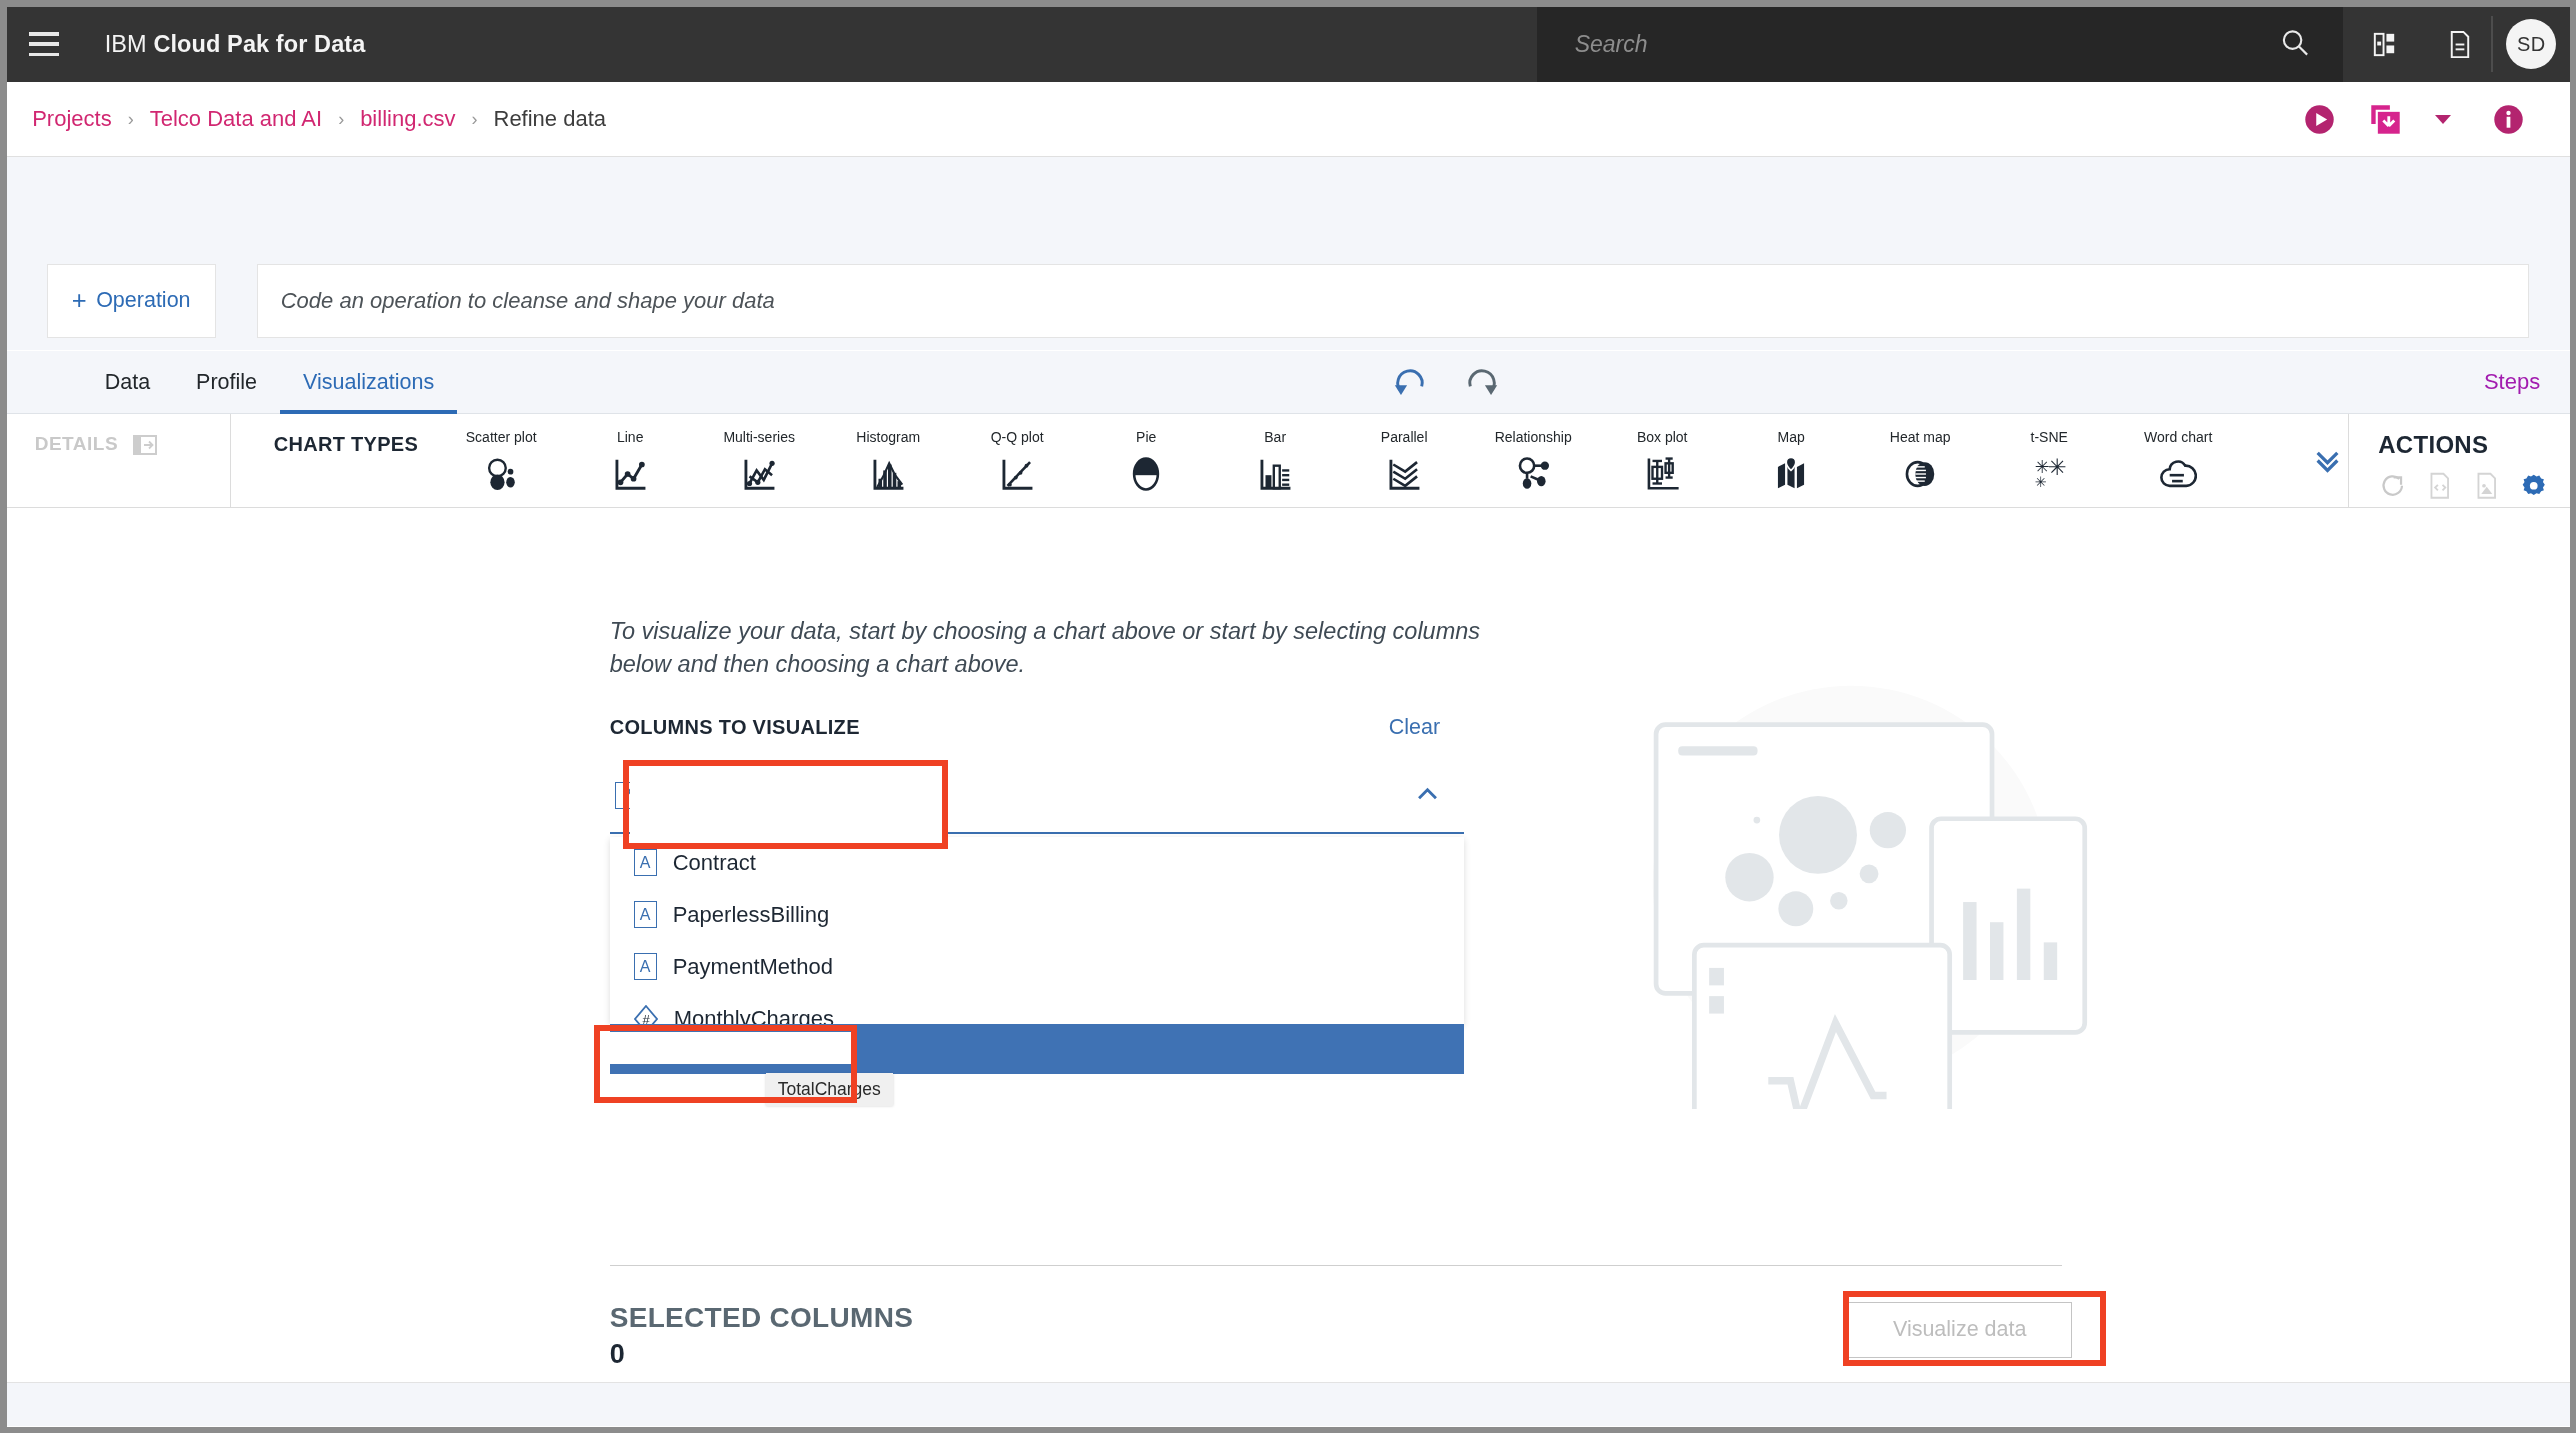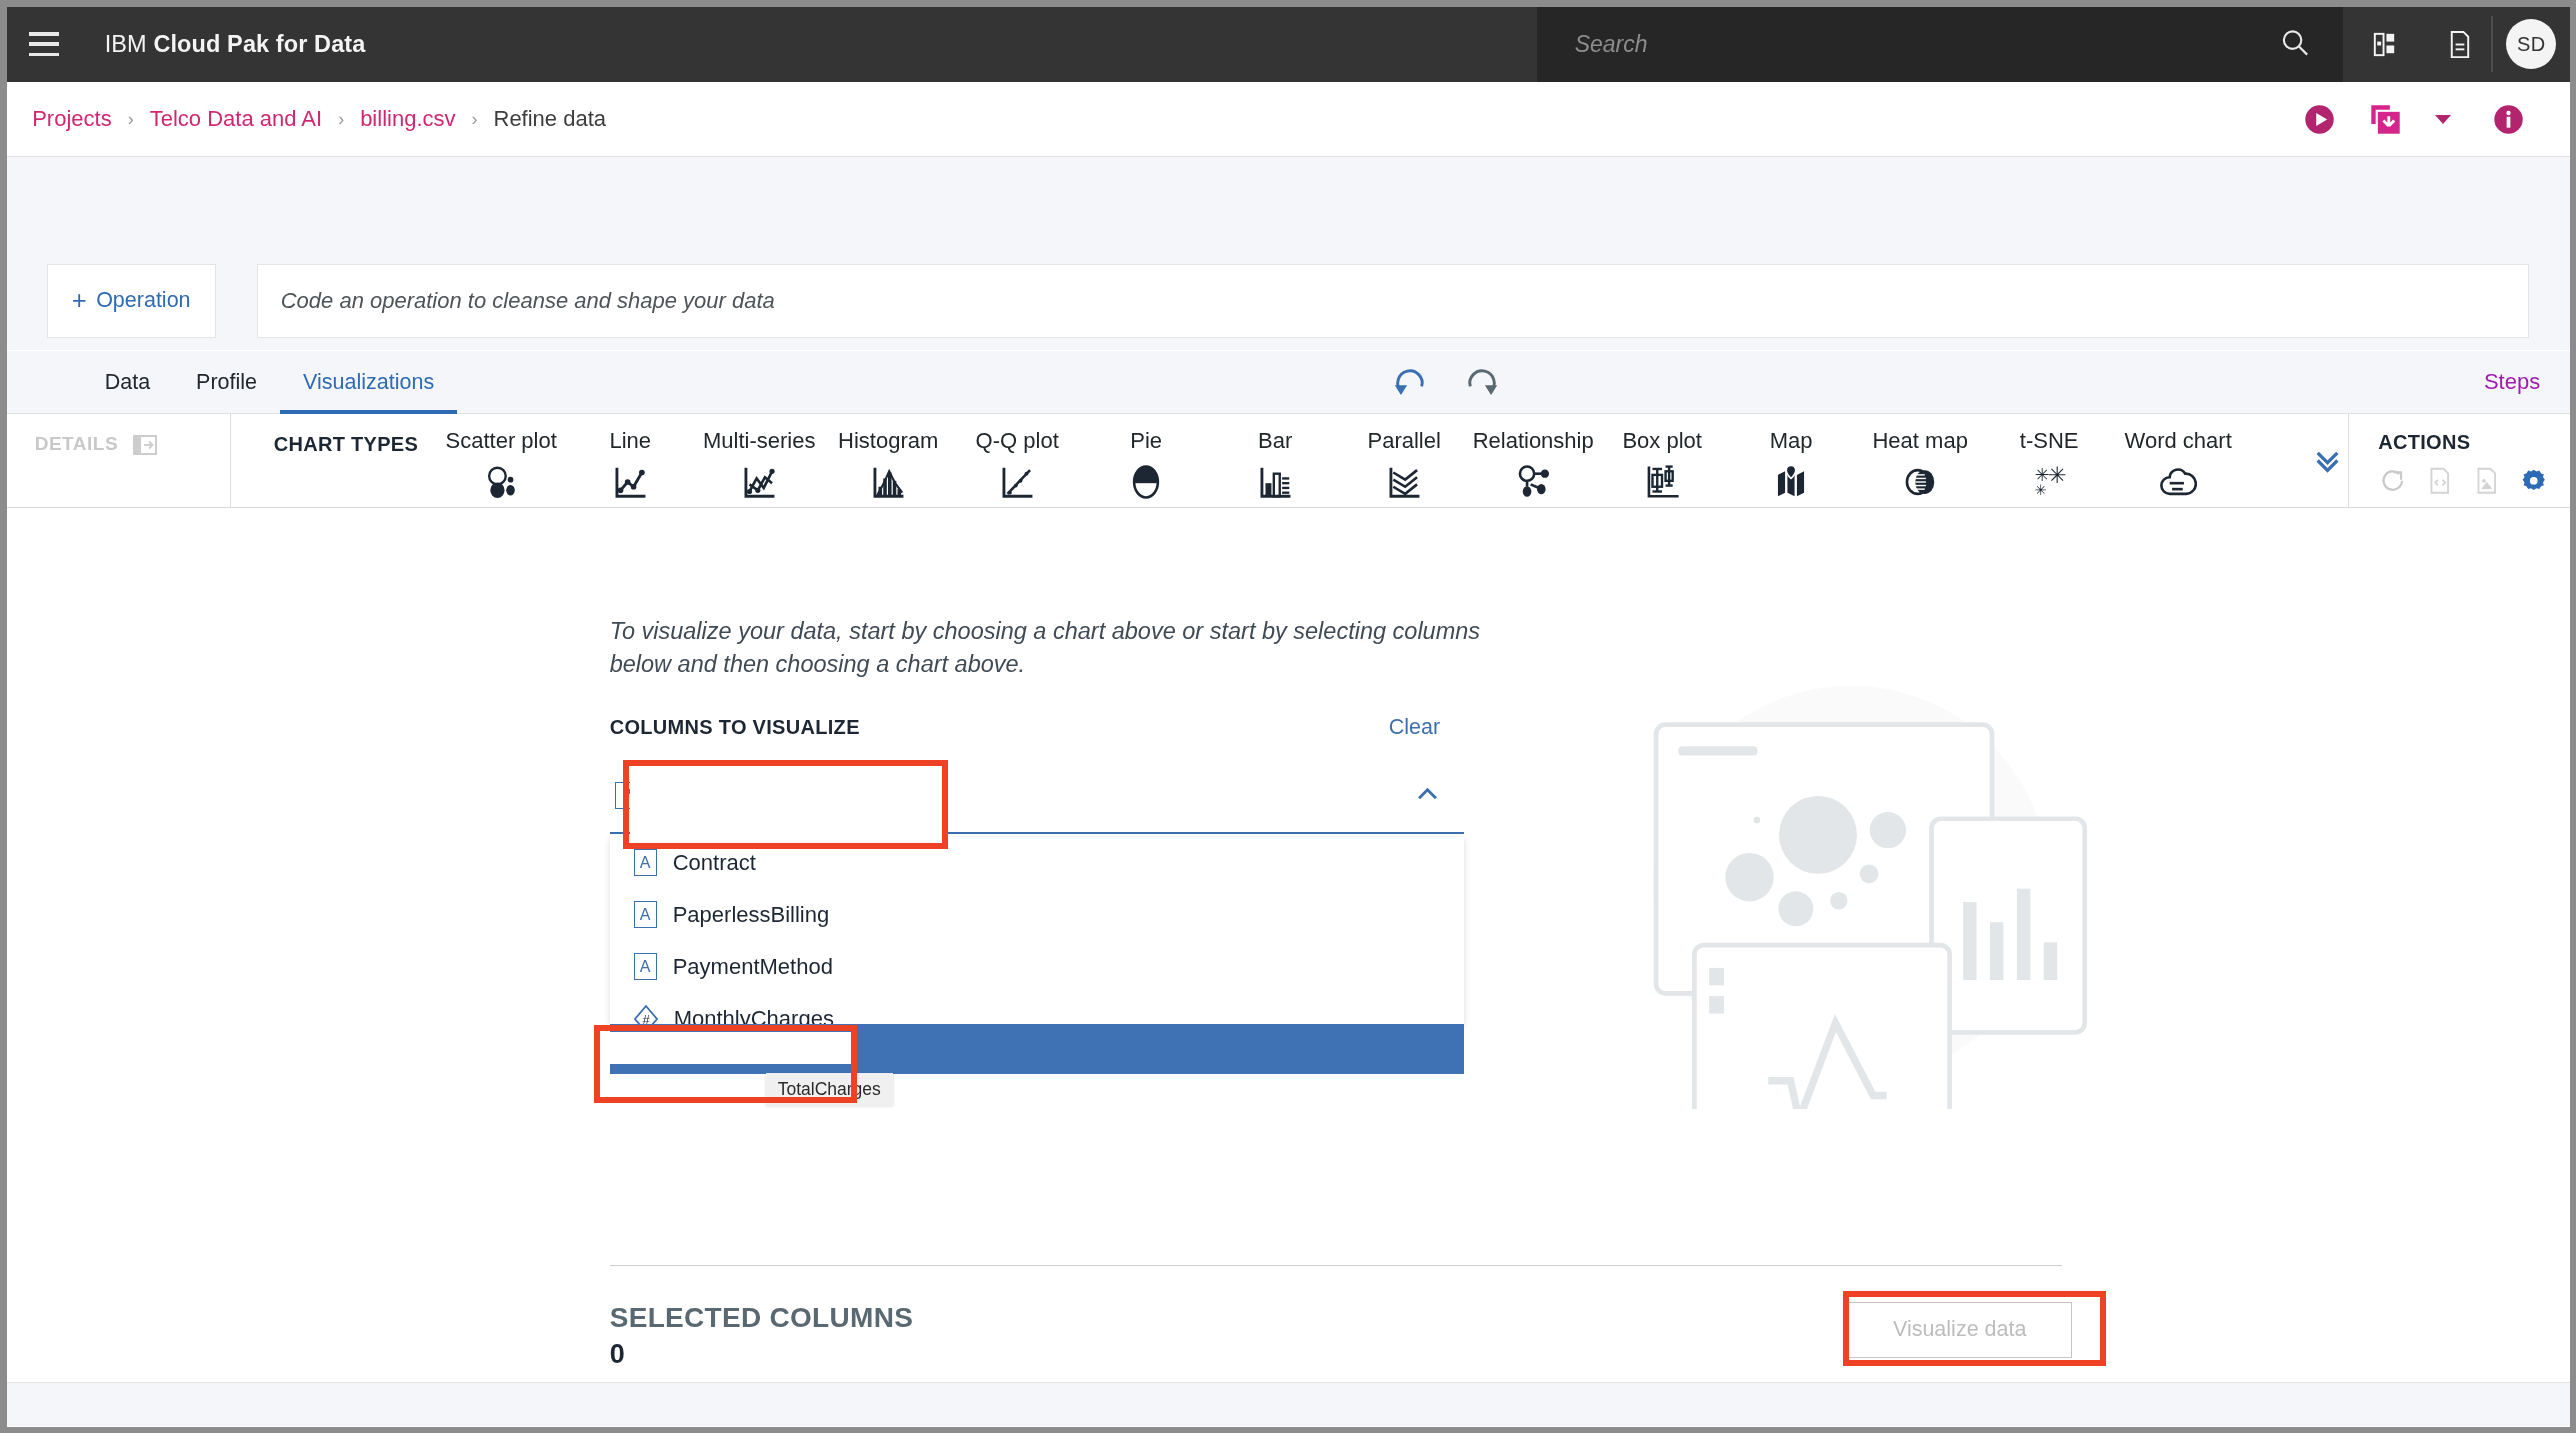--- a/index.html
+++ b/index.html
@@ -170,36 +170,36 @@
   }
   .ctypes {
     position: absolute; left: 430px; top: 0;
     height: 94px; display: flex; align-items: flex-start;
   }
   .ctype {
     width: 129px; padding-top: 16px;
     display: flex; flex-direction: column; align-items: center; gap: 9.4px;
   }
   .ctype .cname {
-    font-size: 22px; color: #22272b; white-space: nowrap; line-height: 1;
+    font-size: 14px; color: #22272b; white-space: nowrap; line-height: 1;
   }
   .ctype .cicon {
     height: 42px; display: flex; align-items: center; justify-content: center;
   }
   .chev-more {
     position: absolute; left: 2303px; top: 29.5px;
   }
   .actions-pane {
     position: absolute; left: 2341px; top: 0;
     width: 222px; height: 94px;
     border-left: 0.7px solid #dcdcdc;
     padding-left: 29.5px; padding-top: 17.5px;
   }
   .actions-label {
-    font-size: 20px; font-weight: 700; color: #1d2733; letter-spacing: 0.3px;
+    font-size: 24px; font-weight: 700; color: #1d2733; letter-spacing: 0.3px;
   }
   .actions-icons {
     margin-top: 12px; display: flex; align-items: center; gap: 17.5px;
   }
 
   
   .canvas {
     position: absolute; left: 0; top: 501px;
     width: 2563px; height: 874px;
     background: #ffffff;

